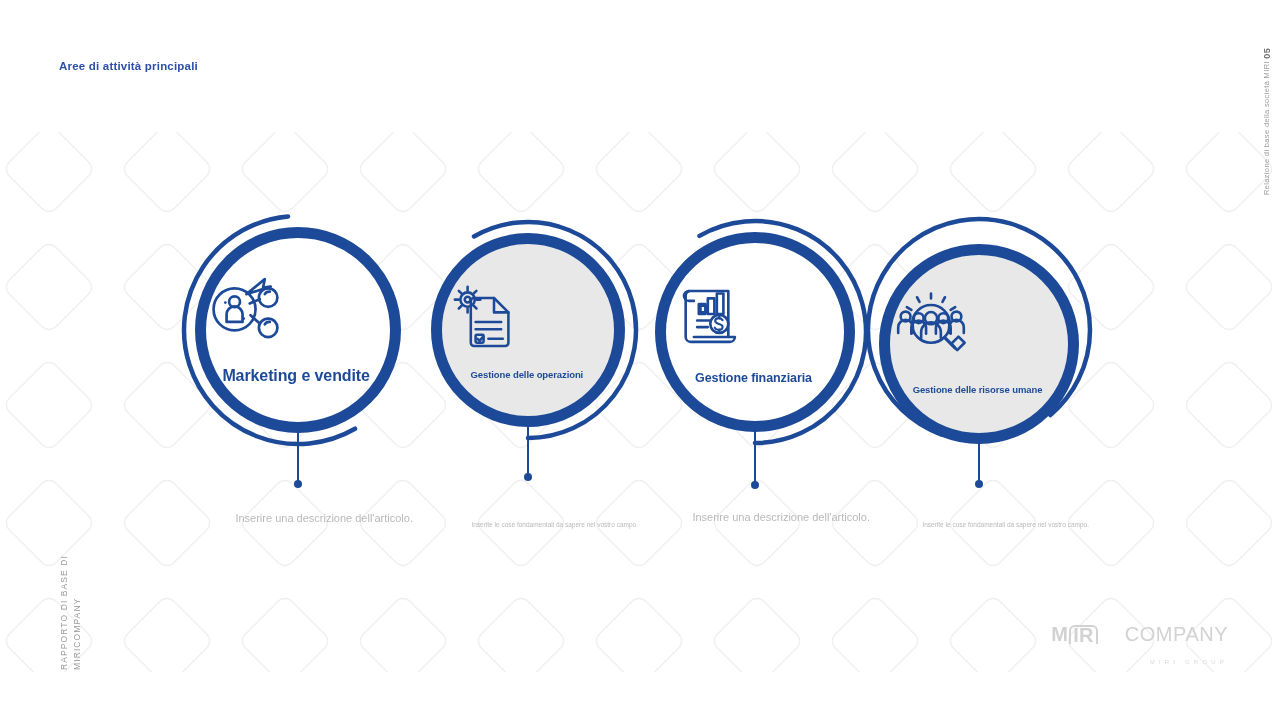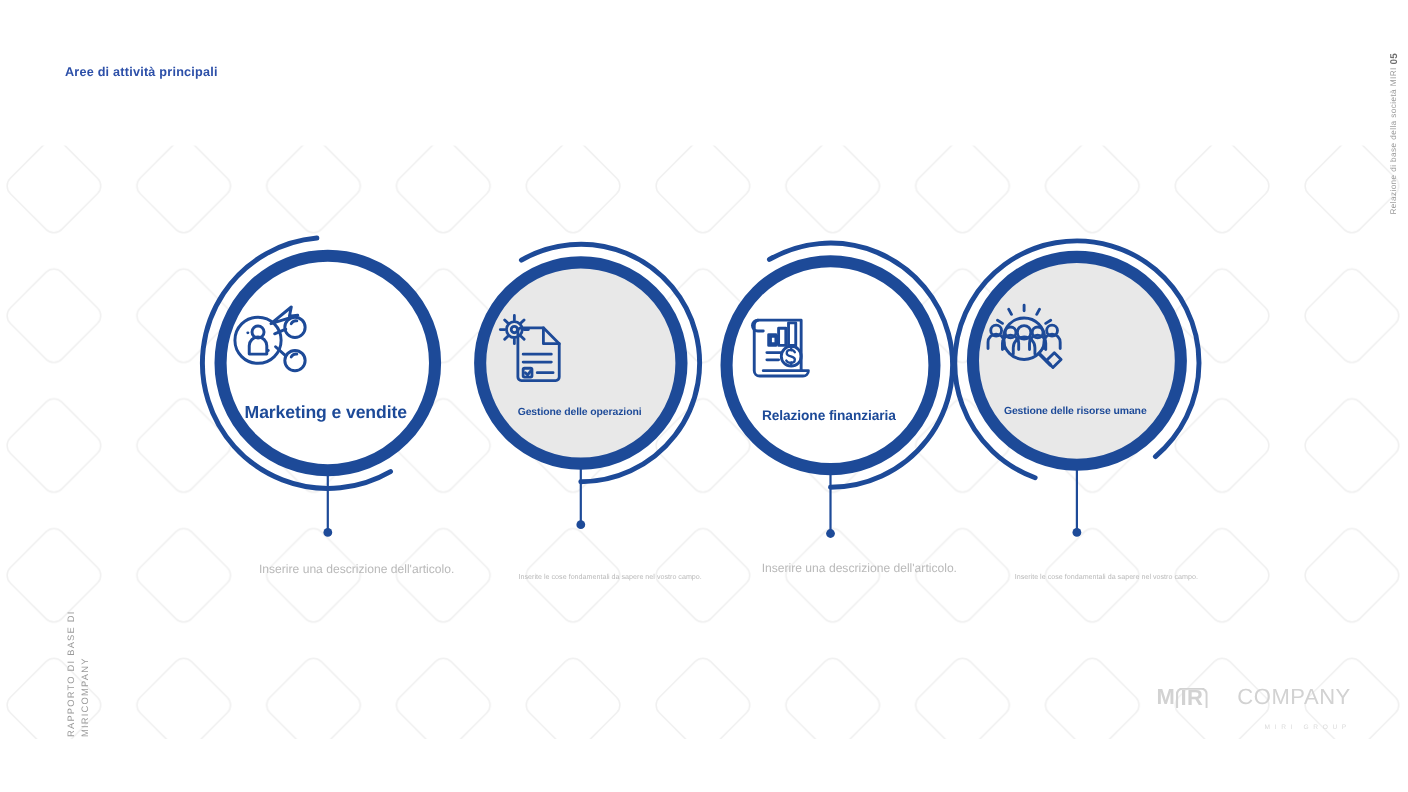--- a/index.html
+++ b/index.html
@@ -185,31 +185,31 @@
         <path d="M42 48 v-8 M42 48 h8 v-8 h-8 M50 40 v8"></path>
         <rect x="40" y="38" width="8" height="12"></rect>
         <rect x="51" y="31" width="8" height="19"></rect>
         <rect x="62" y="25" width="8" height="25"></rect>
         <path d="M38 58 h16 M38 66 h13"></path>
         <circle cx="65" cy="62" r="11"></circle>
         <path d="M69 57.5 a5 4 0 0 0 -4.5 -2.5 c-3 0 -4.5 1.6 -4.5 3.6 c0 4.6 9 2.6 9 7 c0 2.2 -1.8 3.8 -4.8 3.8 a5.4 4.4 0 0 1 -4.7 -2.7" stroke-width="2.6"></path>
         <path d="M65 52.5 v3 M65 69 v3" stroke-width="2.6"></path>
       </svg>
         </div>
-        <div class="circ-label" style="font-size: 12.5px; margin-top: 16px; width: 175px;">Relazione finanziaria</div>
+        <div class="circ-label" style="font-size: 12.5px; margin-top: 16px; width: 175px;">Gestione finanziaria</div>
       </div>
       <div class="caption" style="width: 230px; left: 640px; top: 511px; font-size: 11px;">Inserire una descrizione dell'articolo.</div>
     </div>
     <div class="node">
       <div class="arc" style="left: 864px; top: 215px;"><svg width="230" height="230" viewBox="0 0 230 230">
       <path d="M 186.35 200.03 A 111 111 0 1 0 77.04 219.31" fill="none" stroke="#1d4a98" stroke-width="4.5" stroke-linecap="round"></path>
     </svg></div>
       <div class="stem" style="left: 977.75px; top: 416px; height: 68px;"></div>
       <div class="dot" style="left: 975px; top: 480px;"></div>
-      <div class="circle grey" style="left: 879px; top: 228px; width: 200px; height: 200px; border: 11px solid rgb(29, 74, 152);">
+      <div class="circle grey" style="left: 879px; top: 244px; width: 200px; height: 200px; border: 11px solid rgb(29, 74, 152);">
         <div style="margin-top: -6px;">
           <svg class="circ-icon" width="82" height="82" viewBox="0 0 100 100" fill="none" stroke="#1d4a98" stroke-width="3.2" stroke-linecap="round" stroke-linejoin="round">
         <circle cx="19" cy="36" r="6"></circle>
         <path d="M10 56 v-7 a9 9 0 0 1 18 0 v7"></path>
         <circle cx="35" cy="38" r="6"></circle>
         <path d="M26 57 v-7 a9 9 0 0 1 18 0 v7"></path>
         <circle cx="81" cy="36" r="6"></circle>
         <path d="M72 56 v-7 a9 9 0 0 1 18 0 v7"></path>
         <circle cx="65" cy="38" r="6"></circle>
         <path d="M56 57 v-7 a9 9 0 0 1 18 0 v7"></path>

